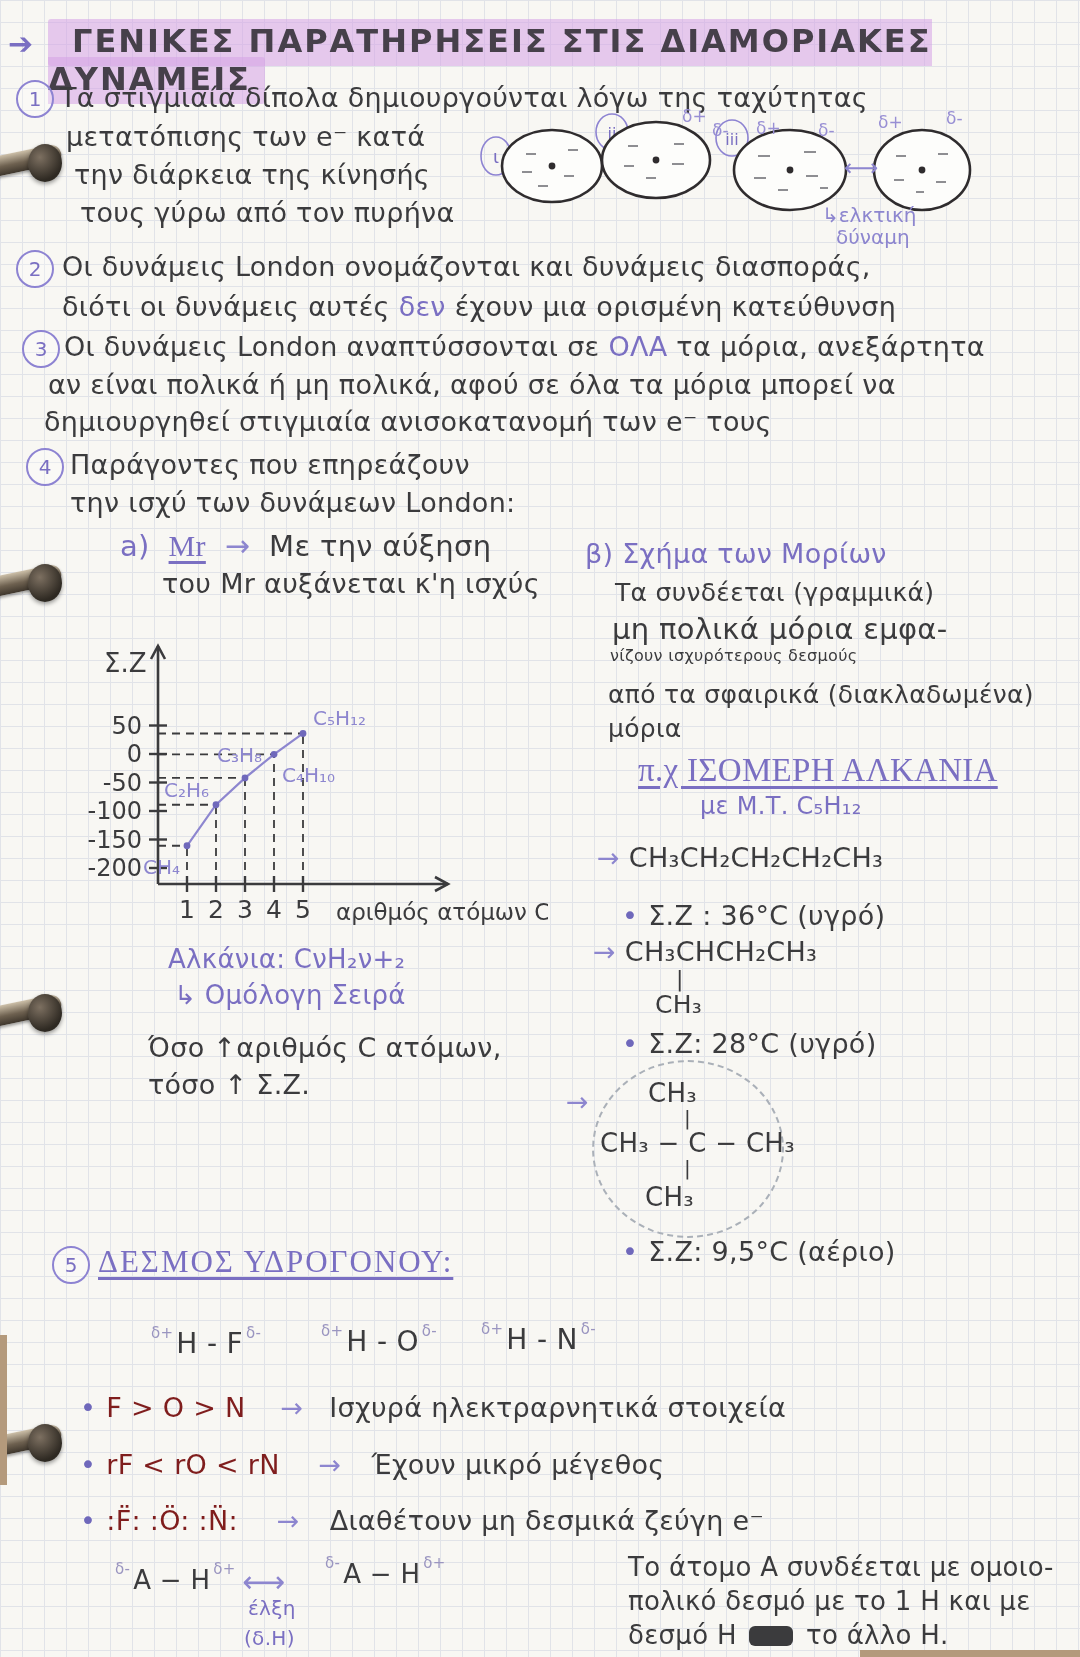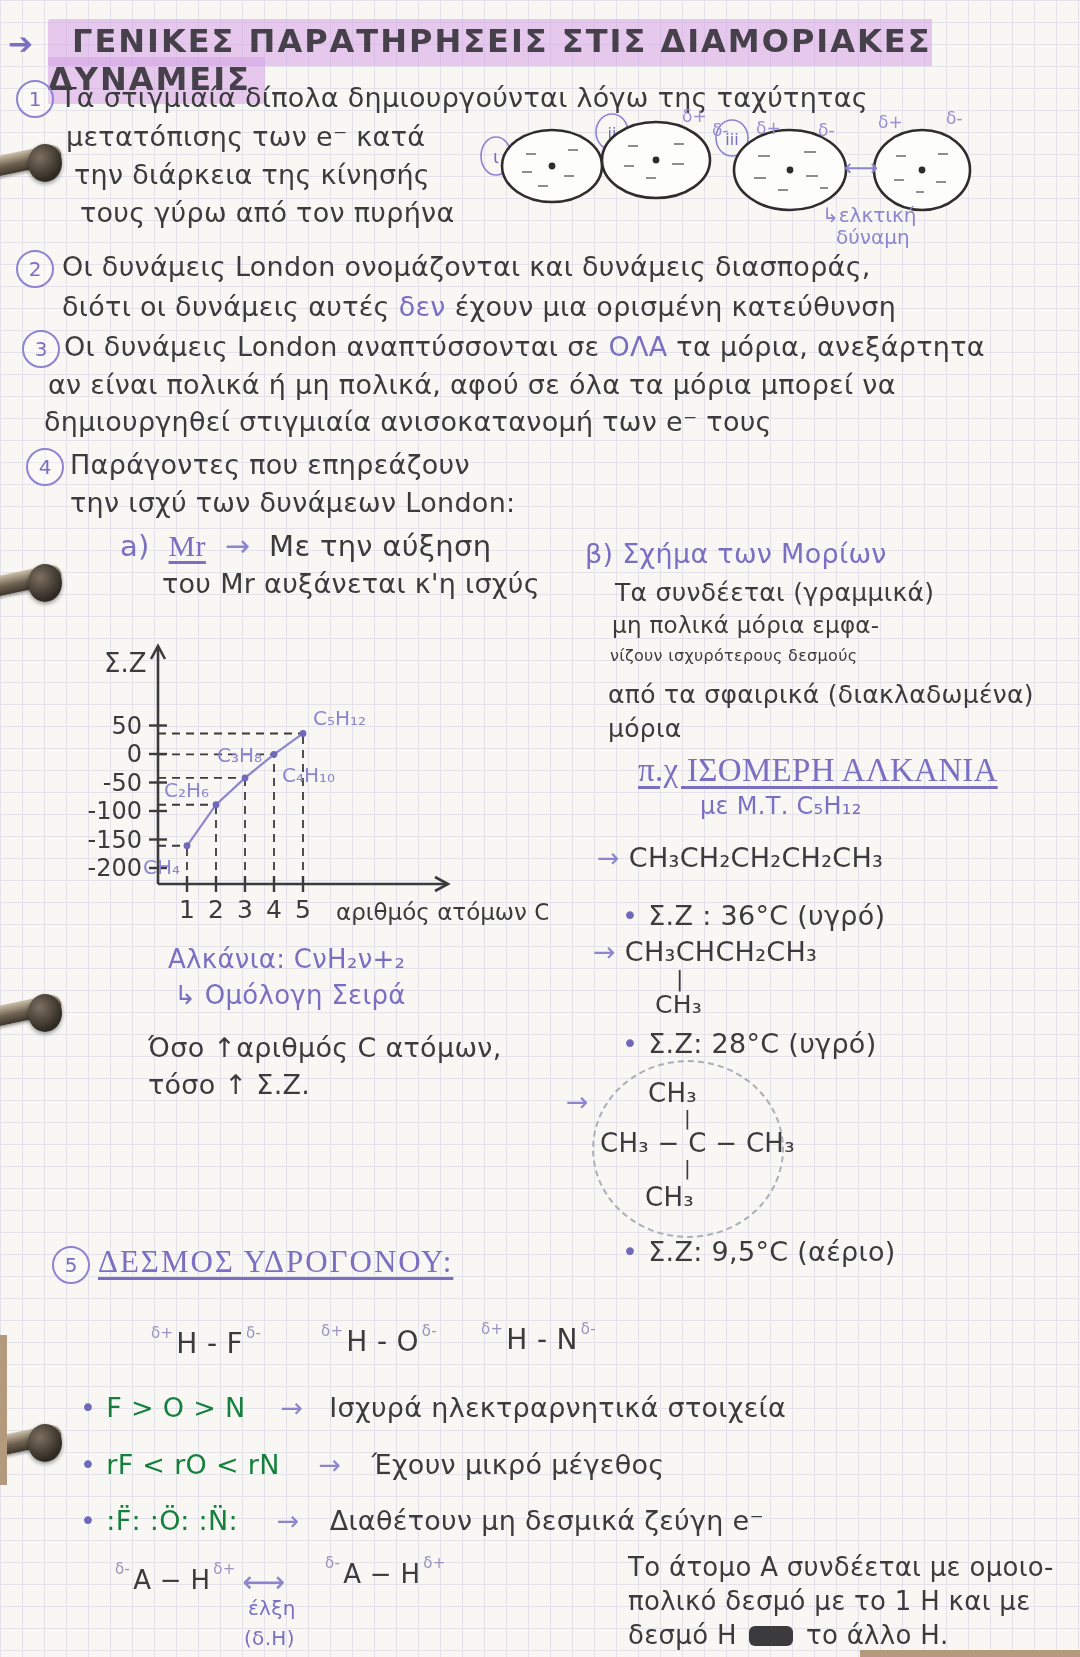--- a/index.html
+++ b/index.html
@@ -11,21 +11,21 @@
   .paper::before{
     content:"";position:absolute;inset:0;pointer-events:none;
     background-image:
       linear-gradient(#e1e3e8 1px,transparent 1px),
       linear-gradient(90deg,#e1e3e8 1px,transparent 1px);
     background-size:22px 22px;
   }
   .abs{position:absolute;}
   .hand{font-size:27px;letter-spacing:.3px;white-space:nowrap;}
   .purple{color:#7a6fc2;}
-  .lav{color:#15803d;}
+  .lav{color:#7f1d1d;}
   .title{font-size:32px;letter-spacing:2px;color:#46404a;font-weight:bold;}
   .hl{background:rgba(213,162,229,.55);padding:3px 14px 6px 24px;border-radius:3px;margin-top:48px;}
   .circle-num{
     display:flex;align-items:center;justify-content:center;
     width:34px;height:34px;border:2px solid #8d83d2;border-radius:50%;
     color:#7a6fc2;font-size:20px;background:rgba(255,255,255,.25);
   }
   .dsup{font-size:15px;color:#9a95c0;vertical-align:15px;margin:0 3px;}
   .bondtxt{font-size:28px;}
   .underline{text-decoration:underline;text-underline-offset:5px;font-family:Liberation Serif, serif;}
@@ -195,21 +195,21 @@
       <text x="225" y="93.48" font-size="20" fill="#8d86cf">C₅H₁₂</text>
     </svg>
 
   <div class="abs hand purple" style="left:168px;top:944px;font-size:26px">Αλκάνια: CνH₂ν+₂</div>
   <div class="abs hand purple" style="left:174px;top:980px;font-size:26px">↳ Ομόλογη Σειρά</div>
   <div class="abs hand" style="left:148px;top:1032px">Όσο ↑αριθμός C ατόμων,</div>
   <div class="abs hand" style="left:148px;top:1069px">τόσο ↑ Σ.Ζ.</div>
 
   <div class="abs hand purple" style="left:585px;top:538px;font-size:27px">β) Σχήμα των Μορίων</div>
   <div class="abs hand" style="left:615px;top:578px;font-size:25px">Τα συνδέεται (γραμμικά)</div>
-  <div class="abs hand" style="left:612px;top:612px;font-size:23px">μη πολικά μόρια εμφα-</div>
+  <div class="abs hand" style="left:612px;top:612px;font-size:29px">μη πολικά μόρια εμφα-</div>
   <div class="abs hand" style="left:610px;top:646px;font-size:16px">νίζουν ισχυρότερους δεσμούς</div>
   <div class="abs hand" style="left:608px;top:680px;font-size:25px">από τα σφαιρικά (διακλαδωμένα)</div>
   <div class="abs hand" style="left:608px;top:714px;font-size:25px">μόρια</div>
 
   <div class="abs hand purple underline" style="left:638px;top:752px;font-size:33px">π.χ ΙΣΟΜΕΡΗ ΑΛΚΑΝΙΑ</div>
   <div class="abs hand purple" style="left:700px;top:792px;font-size:24px">με Μ.Τ. C₅H₁₂</div>
 
   <div class="abs hand" style="left:597px;top:842px"><span class="arrow">→</span> <span>CH₃CH₂CH₂CH₂CH₃</span></div>
   <div class="abs hand" style="left:622px;top:900px"><span class="bullet">•</span><span>Σ.Ζ : 36°C (υγρό)</span></div>
 

